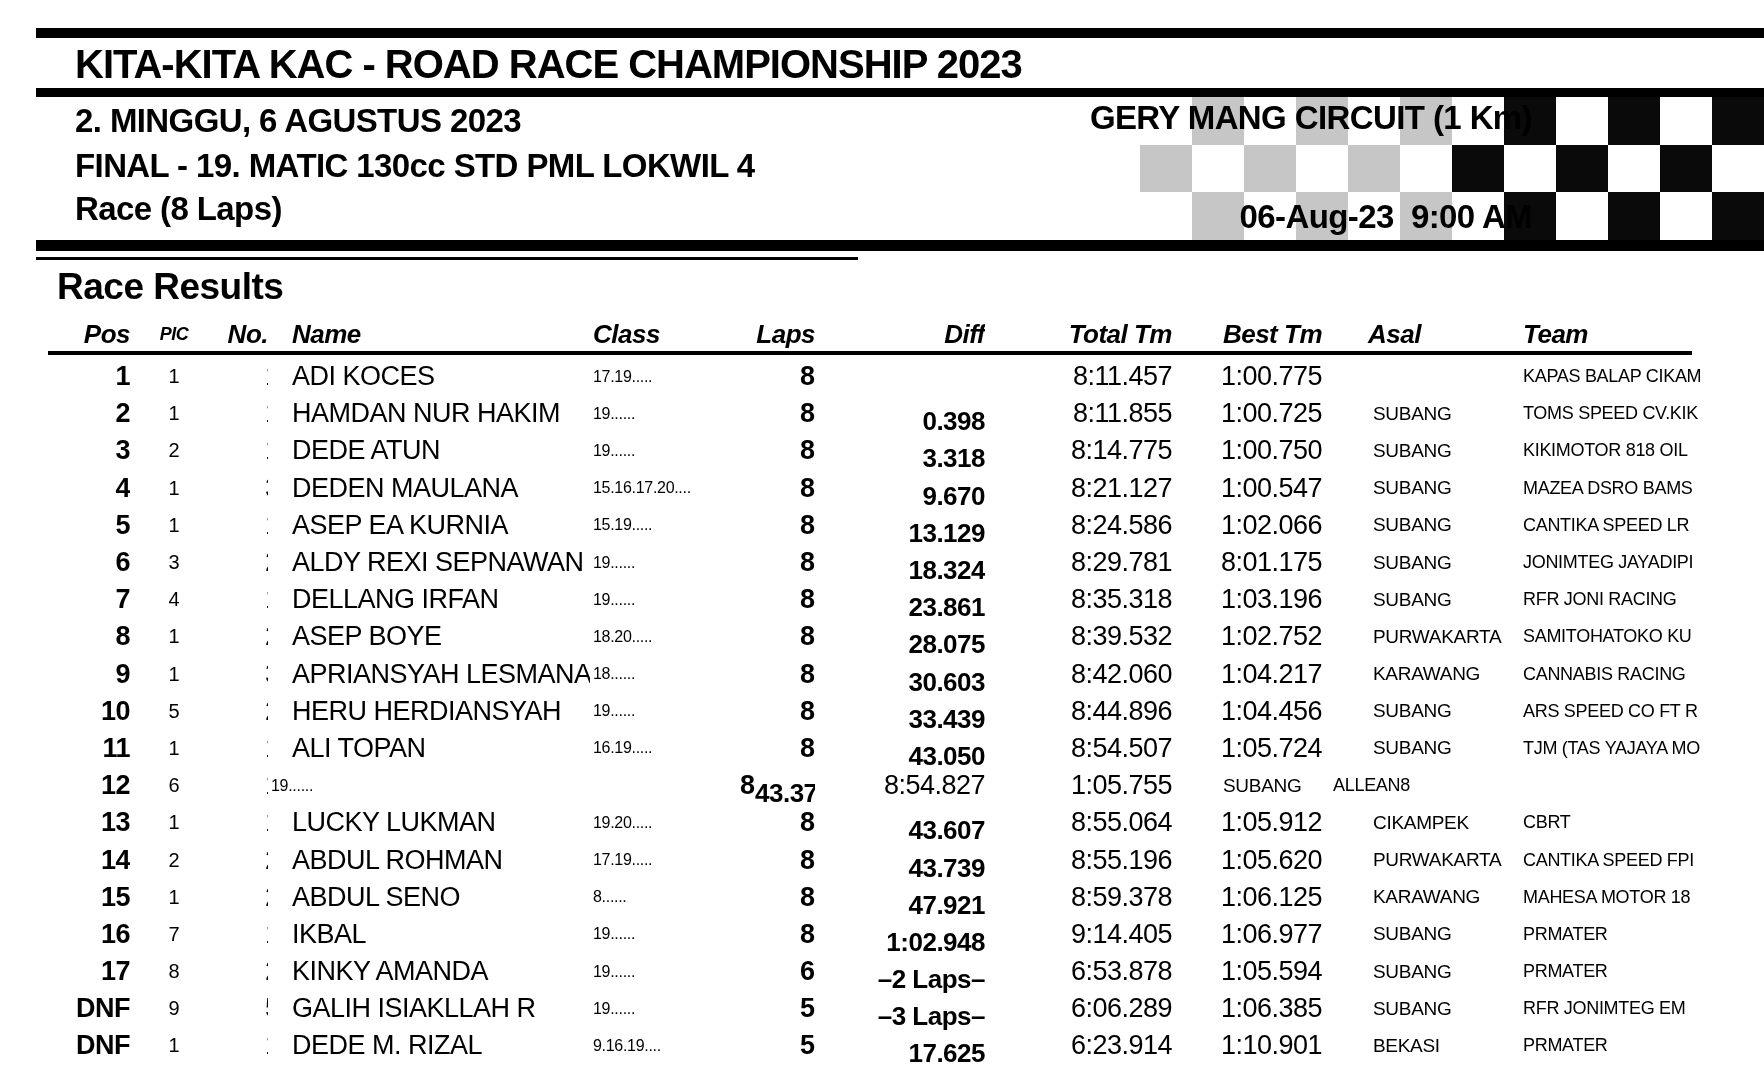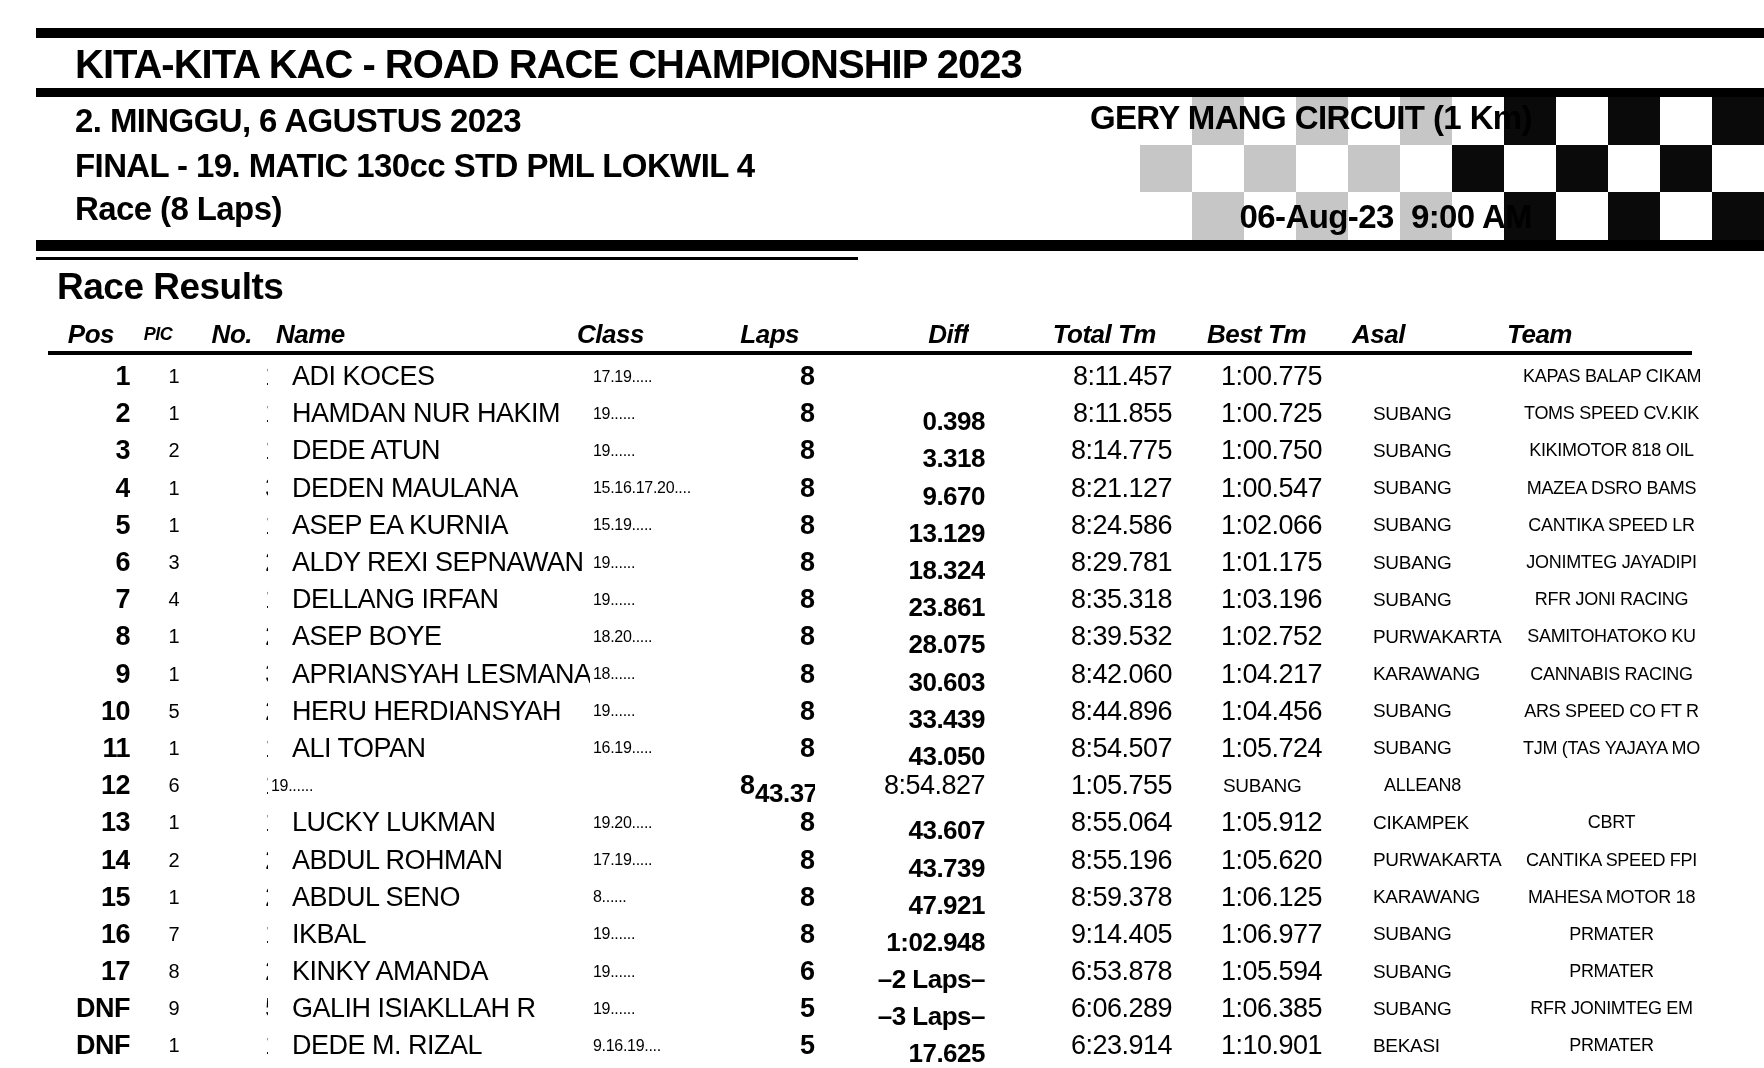--- a/index.html
+++ b/index.html
@@ -32,21 +32,21 @@
   .ta-c{text-align:center;}
   .c-pos{font-size:27px;font-weight:bold;text-align:right;letter-spacing:-0.5px;}
   .c-pic{font-size:20px;text-align:center;}
   .c-no{font-size:27px;text-align:right;letter-spacing:-0.5px;margin-left:47px;}
   .c-name{font-size:27px;letter-spacing:-0.5px;padding:0 30px 0 24px;}
   .c-class{font-size:16px;padding-left:3px;letter-spacing:-0.3px;}
   .c-laps{font-size:27px;font-weight:bold;text-align:right;}
   .c-diff{font-size:26px;font-weight:bold;text-align:right;letter-spacing:-0.5px;margin-top:16px;}
   .c-total,.c-best{font-size:27px;text-align:right;letter-spacing:-0.5px;}
   .c-asal{font-size:19px;padding-left:51px;letter-spacing:-0.3px;}
-  .c-team{font-size:18px;padding-left:11px;letter-spacing:-0.3px;text-align:center;}
+  .c-team{font-size:18px;padding-left:11px;letter-spacing:-0.3px;}
   .h-name{padding-left:24px;}
   .h-class{padding-left:3px;}
   .h-asal{padding-left:46px;}
   .h-team{padding-left:11px;}
 </style>
 </head>
 <body>
 
 <div id="flag" class="abs" style="left:1140px;top:97px;width:624px;height:143px;">
     <div class="flag-cell" style="background: rgb(255, 255, 255);"></div>
@@ -96,21 +96,21 @@
 
 <div class="abs text-layer sub-line" style="left:75px;top:102px;">2. MINGGU, 6 AGUSTUS 2023</div>
 <div class="abs text-layer sub-line" style="left:75px;top:147px;">FINAL - 19. MATIC 130cc STD PML LOKWIL 4</div>
 <div class="abs text-layer sub-line" style="left:75px;top:190px;">Race (8 Laps)</div>
 
 <div class="abs text-layer sub-line right-line" style="right:232px;top:99px;">GERY MANG CIRCUIT (1 Km)</div>
 <div class="abs text-layer sub-line right-line" style="right:232px;top:198px;">06-Aug-23  9:00 AM</div>
 
 <div class="abs section-title" style="left:57px;top:266px;text-align:center;">Race Results</div>
 
-<div class="abs thead" style="left:32px;top:316px;width:1652px;">
+<div class="abs thead" style="left:48px;top:316px;width:1652px;">
   <div class="c col-hdr ta-r">Pos</div>
   <div class="c col-hdr small ta-c">PIC</div>
   <div class="c col-hdr ta-r">No.</div>
   <div class="c col-hdr h-name">Name</div>
   <div class="c col-hdr h-class">Class</div>
   <div class="c col-hdr ta-r">Laps</div>
   <div class="c col-hdr ta-r">Diff</div>
   <div class="c col-hdr ta-r">Total Tm</div>
   <div class="c col-hdr ta-r">Best Tm</div>
   <div class="c col-hdr h-asal">Asal</div>
@@ -192,21 +192,21 @@
 
   <div class="trow">
     <div class="c c-pos">6</div>
     <div class="c c-pic">3</div>
     <div class="c c-no">296</div>
     <div class="c c-name">ALDY REXI SEPNAWAN</div>
     <div class="c c-class">19......</div>
     <div class="c c-laps">8</div>
     <div class="c c-diff">18.324</div>
     <div class="c c-total">8:29.781</div>
-    <div class="c c-best">1:01.175</div>
+    <div class="c c-best">8:01.175</div>
     <div class="c c-asal">SUBANG</div>
     <div class="c c-team">JONIMTEG JAYADIPI</div>
   </div>
 
   <div class="trow">
     <div class="c c-pos">7</div>
     <div class="c c-pic">4</div>
     <div class="c c-no">14</div>
     <div class="c c-name">DELLANG IRFAN</div>
     <div class="c c-class">19......</div>

